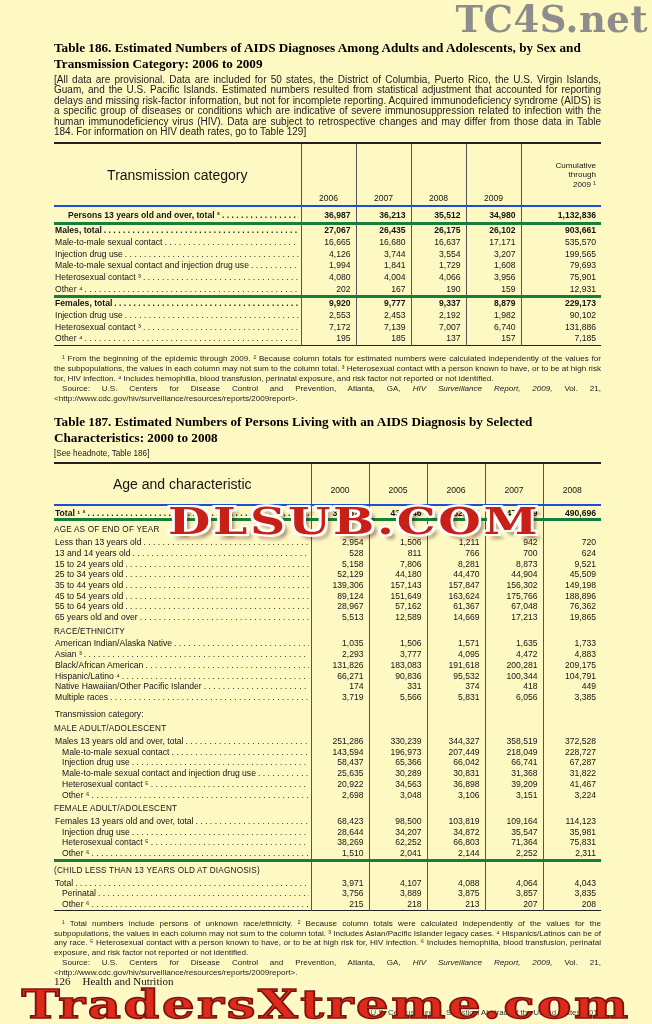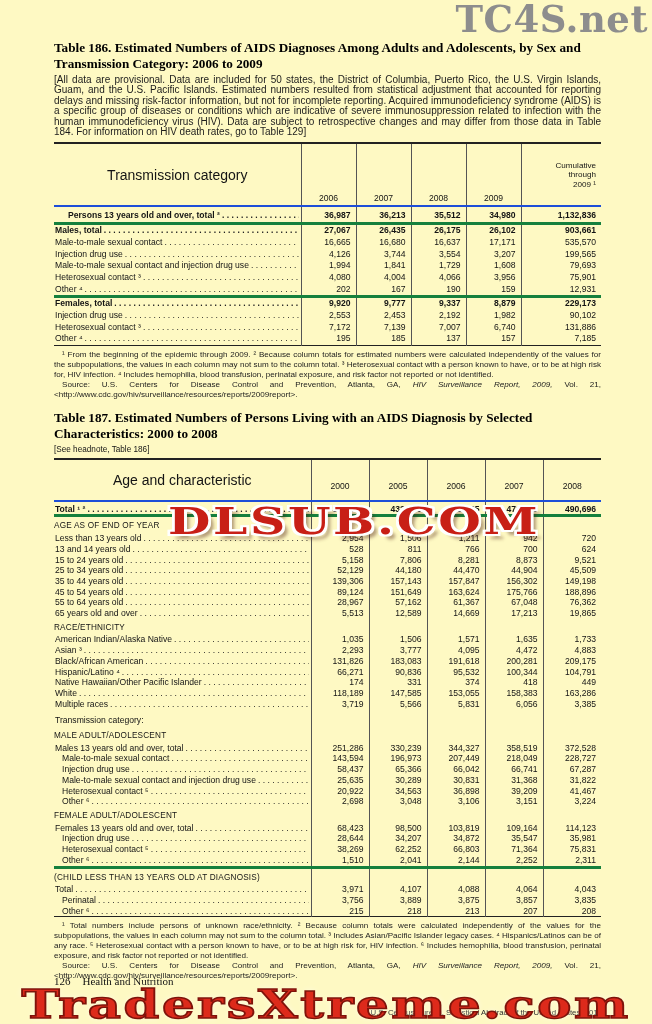--- a/index.html
+++ b/index.html
@@ -41,21 +41,21 @@
   .lbl{white-space:nowrap}
   .dots{flex:1 1 auto;overflow:hidden;white-space:nowrap;margin:0 2px;color:#222}
   .dots::after{content:". . . . . . . . . . . . . . . . . . . . . . . . . . . . . . . . . . . . . . . . . . . . . . . . . . . . . . . . . . . . . . . . . . . . . . . . . . ."}
   td.val{text-align:right;padding-right:5px;border-left:1px solid #555;white-space:nowrap}
   tr.bold{font-weight:bold}
   tr.rule-above td{border-top:3px solid #15803d}
   td.section{text-align:left;font-size:8.2px;padding-top:4px;padding-bottom:1px;letter-spacing:.2px}
   td.subhead{text-align:left;padding-top:6px;padding-bottom:1px;padding-left:1px}
 
   
-  .footnotes{font-size:8.1px;line-height:9.9px;text-align:justify;color:#1c1c1c;margin:0 0 2px 0}
+  .footnotes{font-size:8.1px;line-height:9.9px;text-align:justify;color:#1c1c1c;margin:8px 0 2px 0}
   .footnotes p{margin:0;text-indent:8px}
   .footnotes .it{font-style:italic}
 
   
   .footer-left{position:absolute;left:54px;top:975px;font-family:"Liberation Serif","DejaVu Serif",serif;
                font-size:11px;color:#111;z-index:1}
   .footer-left .chapter{margin-left:12px}
   .imprint{position:absolute;right:50px;top:1008px;font-size:7.8px;color:#222;z-index:1}
 
   
@@ -475,33 +475,20 @@
             </td>
             <td class="val">174</td>
             <td class="val">331</td>
             <td class="val">374</td>
             <td class="val">418</td>
             <td class="val">449</td>
           </tr>
           <tr>
             <td class="stub">
               <div class="cf ind0">
-                <span class="lbl">White</span>
-                <span class="dots"></span>
-              </div>
-            </td>
-            <td class="val">118,189</td>
-            <td class="val">147,585</td>
-            <td class="val">153,055</td>
-            <td class="val">158,383</td>
-            <td class="val">163,286</td>
-          </tr>
-          <tr>
-            <td class="stub">
-              <div class="cf ind0">
                 <span class="lbl">Multiple races</span>
                 <span class="dots"></span>
               </div>
             </td>
             <td class="val">3,719</td>
             <td class="val">5,566</td>
             <td class="val">5,831</td>
             <td class="val">6,056</td>
             <td class="val">3,385</td>
           </tr>

